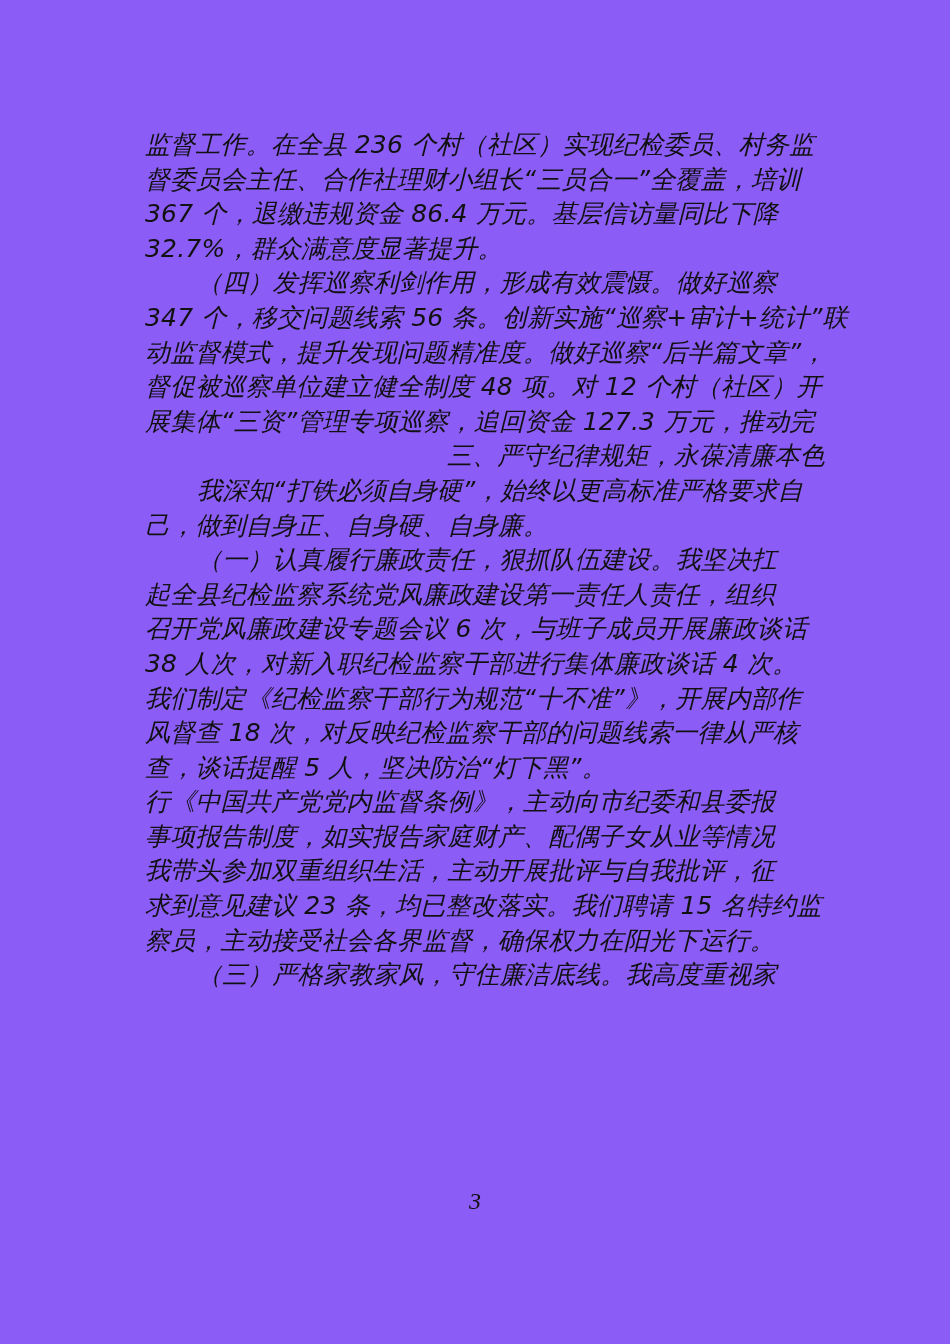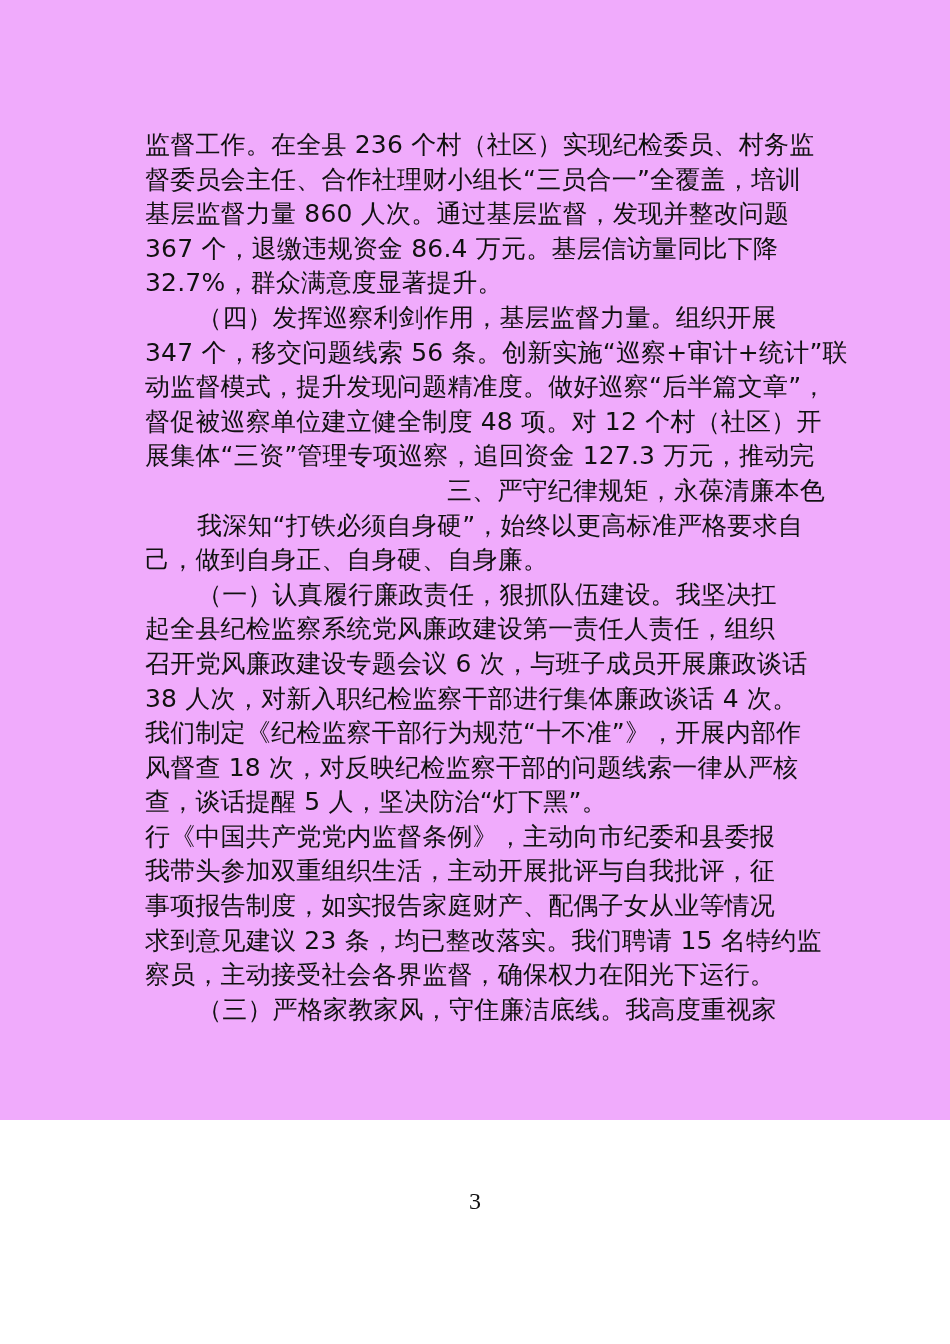--- a/index.html
+++ b/index.html
@@ -1,18 +1,18 @@
 <!DOCTYPE html>
 <html><head>
 <meta charset="utf-8">
 <style>
   html, body { margin: 0; padding: 0; background: #ffffff; }
   body { width: 950px; height: 1344px; position: relative; overflow: hidden; }
   .page {
-    position: absolute; left: 0; top: 0; width: 950px; height: 1120px; background: #f0abfc;
+    position: absolute; left: 0; top: 0; width: 950px; height: 1344px; background: #8b5cf6; font-style: italic;
   }
   .body-text {
     position: absolute; left: 145px; top: 128px; width: 680px;
     font-family: "DejaVu Sans", "Liberation Sans", sans-serif;
     font-size: 25px; line-height: 34.6px; color: #111;
     letter-spacing: 0.2px;
   }
   .line { white-space: nowrap; height: 34.6px; overflow: visible; }
   .indent { padding-left: 52px; }
   .heading { padding-left: 52px; text-align: right; }
@@ -21,39 +21,38 @@
     font-family: "Liberation Serif", serif; font-size: 24px; color: #111;
   }
 </style>
 </head>
 <body>
 
 <div class="page">
   <div class="body-text" id="body-text">
       <div class="line">监督工作。在全县 236 个村（社区）实现纪检委员、村务监</div>
       <div class="line">督委员会主任、合作社理财小组长“三员合一”全覆盖，培训</div>
-      <div class="line">基层监督力量 860 人次。通过基层监督，发现并整改问题</div>
       <div class="line">367 个，退缴违规资金 86.4 万元。基层信访量同比下降</div>
       <div class="line">32.7%，群众满意度显著提升。</div>
-      <div class="line indent">（四）发挥巡察利剑作用，基层监督力量。组织开展</div>
+      <div class="line indent">（四）发挥巡察利剑作用，形成有效震慑。做好巡察</div>
       <div class="line">347 个，移交问题线索 56 条。创新实施“巡察+审计+统计”联</div>
       <div class="line">动监督模式，提升发现问题精准度。做好巡察“后半篇文章”，</div>
       <div class="line">督促被巡察单位建立健全制度 48 项。对 12 个村（社区）开</div>
       <div class="line">展集体“三资”管理专项巡察，追回资金 127.3 万元，推动完</div>
       <div class="line indent heading">三、严守纪律规矩，永葆清廉本色</div>
       <div class="line indent">我深知“打铁必须自身硬”，始终以更高标准严格要求自</div>
       <div class="line">己，做到自身正、自身硬、自身廉。</div>
       <div class="line indent">（一）认真履行廉政责任，狠抓队伍建设。我坚决扛</div>
       <div class="line">起全县纪检监察系统党风廉政建设第一责任人责任，组织</div>
       <div class="line">召开党风廉政建设专题会议 6 次，与班子成员开展廉政谈话</div>
       <div class="line">38 人次，对新入职纪检监察干部进行集体廉政谈话 4 次。</div>
       <div class="line">我们制定《纪检监察干部行为规范“十不准”》，开展内部作</div>
       <div class="line">风督查 18 次，对反映纪检监察干部的问题线索一律从严核</div>
       <div class="line">查，谈话提醒 5 人，坚决防治“灯下黑”。</div>
       <div class="line">行《中国共产党党内监督条例》，主动向市纪委和县委报</div>
+      <div class="line">事项报告制度，如实报告家庭财产、配偶子女从业等情况</div>
       <div class="line">我带头参加双重组织生活，主动开展批评与自我批评，征</div>
-      <div class="line">事项报告制度，如实报告家庭财产、配偶子女从业等情况</div>
       <div class="line">求到意见建议 23 条，均已整改落实。我们聘请 15 名特约监</div>
       <div class="line">察员，主动接受社会各界监督，确保权力在阳光下运行。</div>
       <div class="line indent">（三）严格家教家风，守住廉洁底线。我高度重视家</div>
     </div>
   <div class="page-number">3</div>
 </div>
 
 </body></html>

